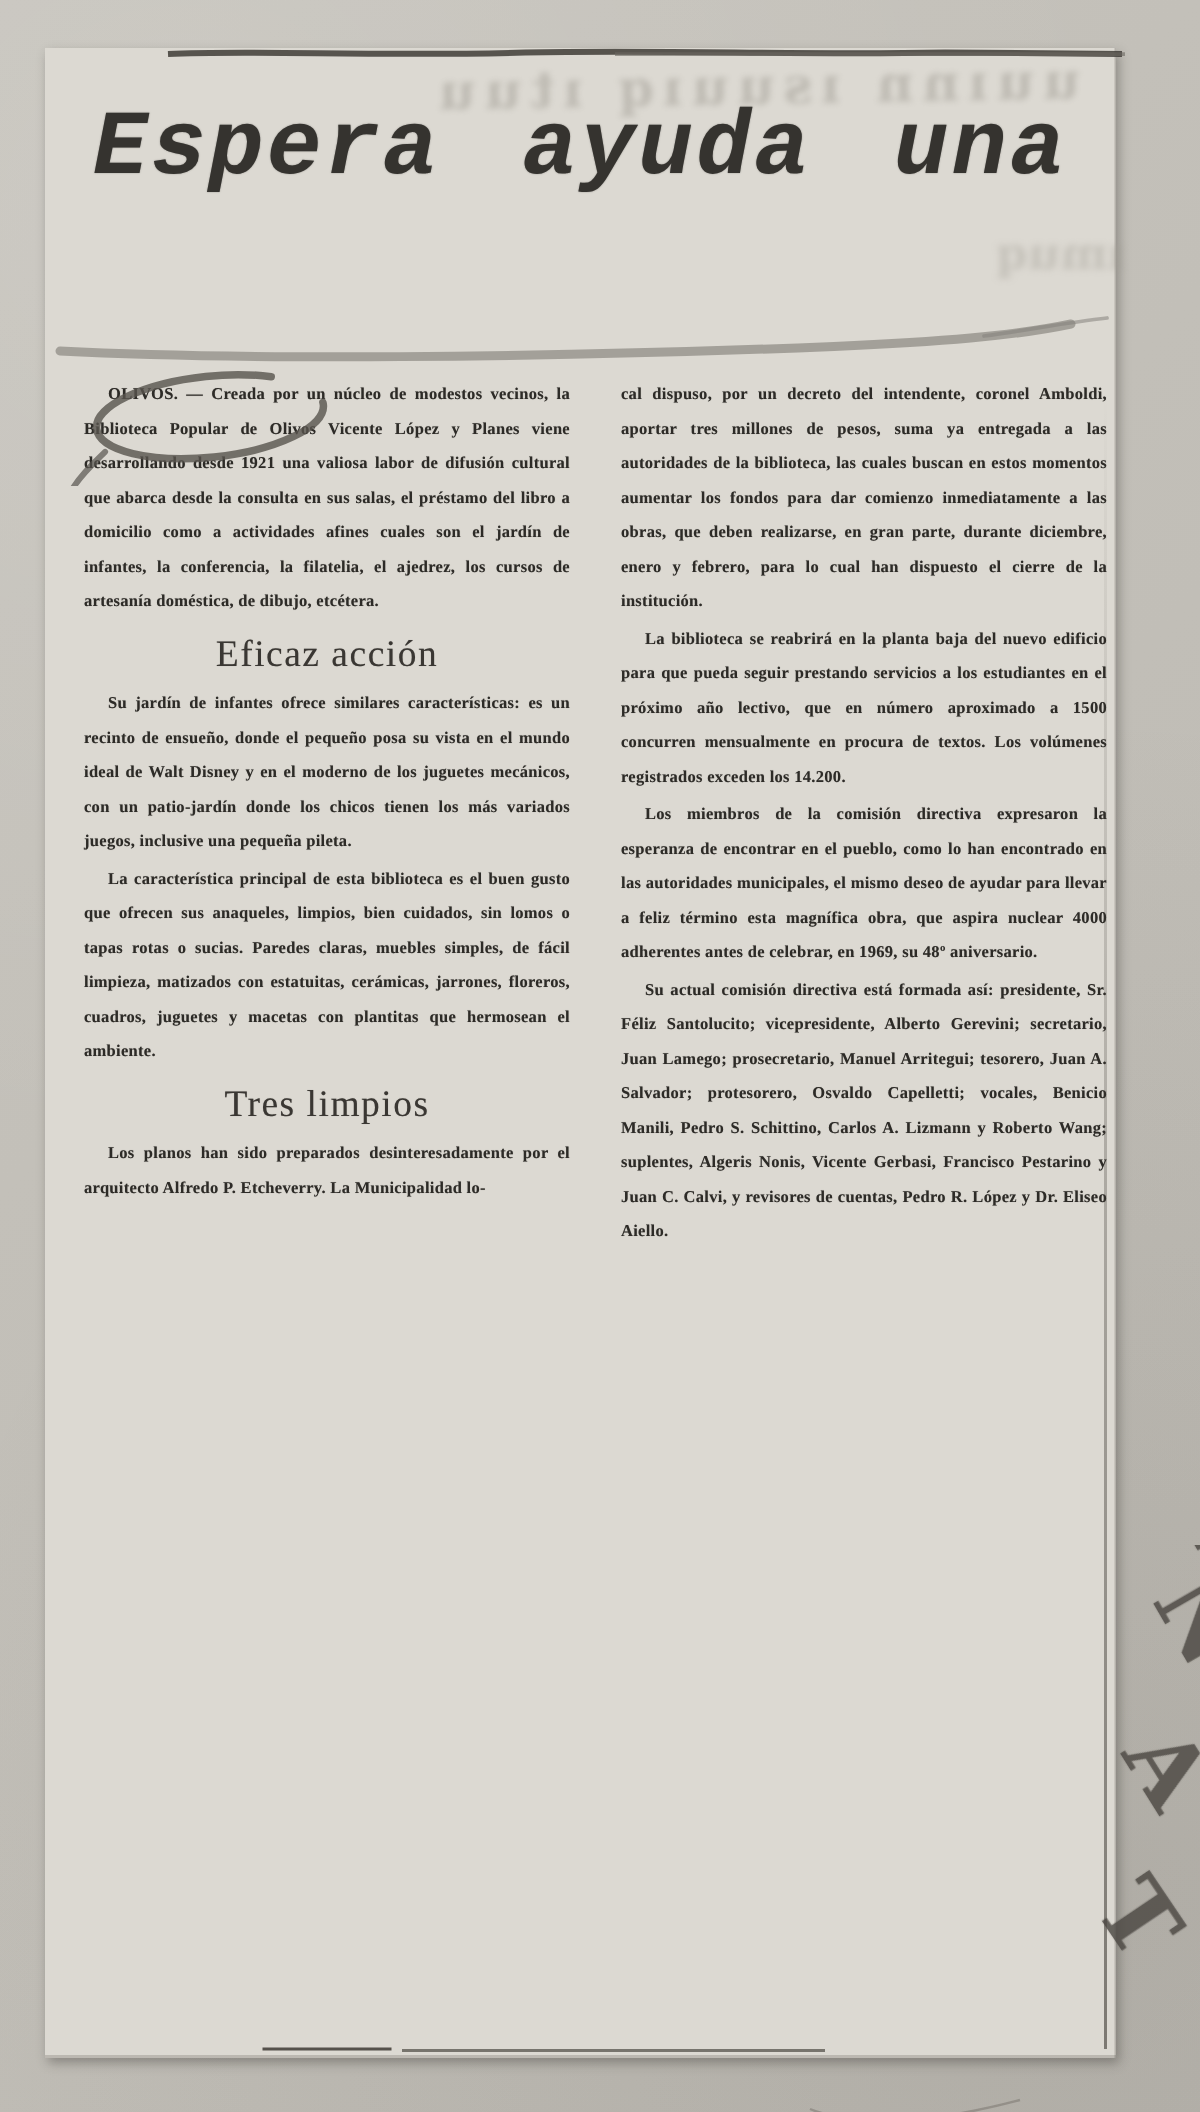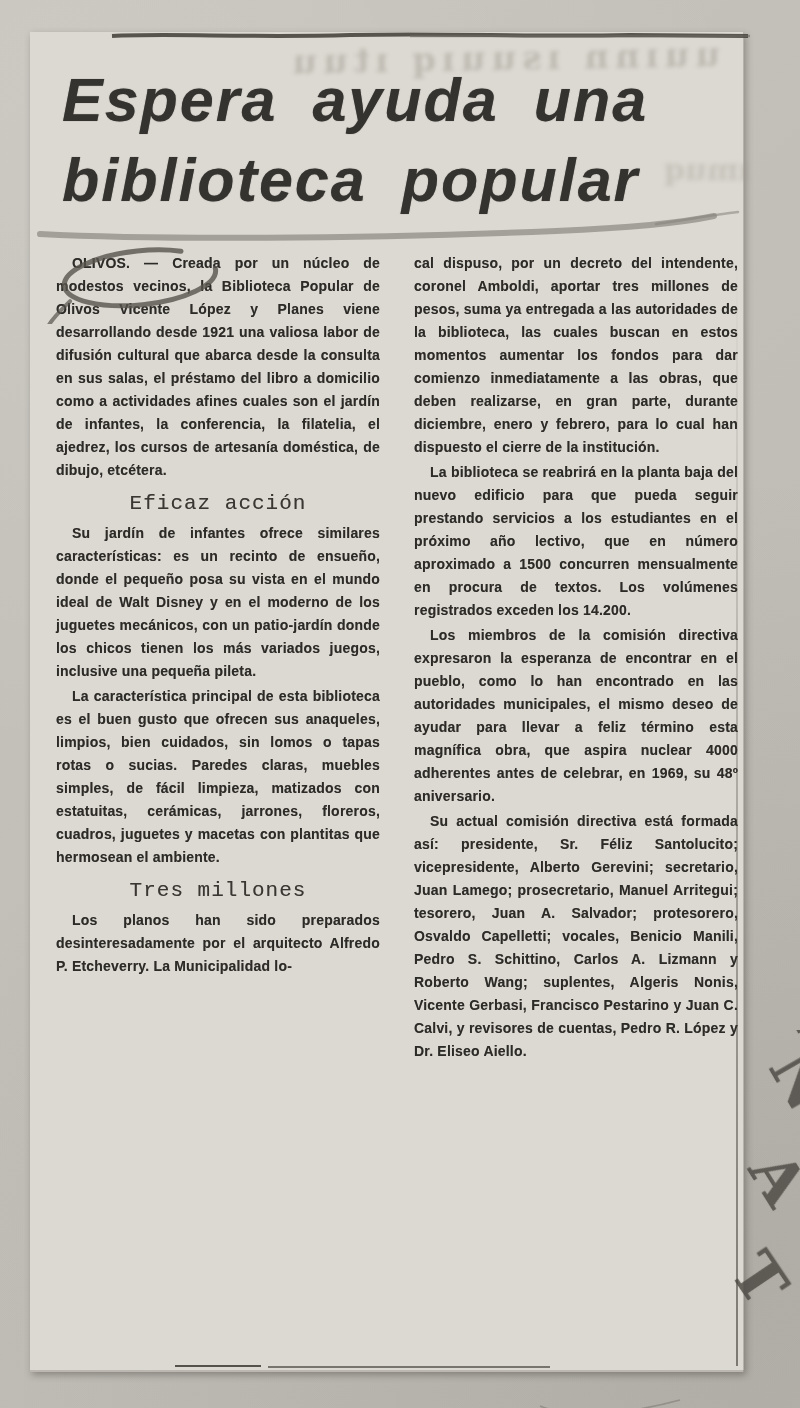--- a/index.html
+++ b/index.html
@@ -33,21 +33,21 @@
       inset 0 -2px 0 rgba(90,86,80,0.25),
       inset -1px 0 0 rgba(110,106,100,0.35);
   }
   
   .torn-top{position:absolute;left:80px;top:0px;width:640px;height:8px;pointer-events:none;}
   
   .headline{
     position:absolute;
     left:32px; top:28px; width:680px;
     margin:0;
-    font-family:Liberation Sans, sans-serif;
+    font-family:Liberation Mono, monospace;
     font-style:italic;
     font-weight:bold;
     font-size:61px;
     line-height:80px;
     letter-spacing:2px;
     word-spacing:16px;
     color:#35332f;
     text-shadow:0 0 1px rgba(53,51,47,0.55);
     white-space:nowrap;
   }
@@ -71,35 +71,35 @@
   
   .columns{
     position:absolute;
     left:26px; top:220px;
     width:684px;
     display:flex; gap:34px;
   }
   .col{width:324px;}
   .para{
     margin:0 0 2px 0;
-    font-family:Liberation Sans, sans-serif;
-    font-size:14px;
+    font-family:Liberation Serif, serif;
+    font-size:11px;
     font-weight:bold;
     line-height:23px;
     color:#2d2b27;
     text-align:justify;
     text-indent:16px;
     letter-spacing:0.2px;
     text-shadow:0 0 0.5px rgba(45,43,39,0.4);
   }
   .para.no-indent{text-indent:0;}
   .subhead{
     margin:10px 0 7px 0;
-    font-family:Liberation Mono, monospace;
-    font-size:21px;
+    font-family:Liberation Serif, serif;
+    font-size:25px;
     font-weight:normal;
     color:#3a3733;
     text-align:center;
     letter-spacing:1px;
     text-shadow:0 0 0.5px rgba(58,55,51,0.4);
   }
   
   .circle-mark{position:absolute;left:8px;top:200px;pointer-events:none;}
   
   .col-rule{
@@ -144,35 +144,34 @@
     <svg class="torn-top" width="640" height="8" viewBox="0 0 640 8">
       <path d="M2,4 C60,1 140,6 240,3 C340,1 420,5 520,3 L638,4" stroke="#3f3c37" stroke-width="4" fill="none" opacity="0.85"></path>
       <path d="M300,4 L640,4" stroke="#6b6760" stroke-width="2.5" fill="none" opacity="0.6"></path>
     </svg>
 
     <div class="ghost" aria-hidden="true">uuınn ısuuıq ıtuu</div>
     <div class="ghost2" aria-hidden="true">ımuq</div>
 
     <h1 class="headline">
       <span>Espera ayuda una</span>
-      <span>biblioteca popular</span>
     </h1>
 
     <svg class="underline-stroke" width="712" height="36" viewBox="0 0 712 36">
       <path d="M4,24 C120,30 320,29 520,21 C590,18 640,14 678,6" stroke="#7d7a73" stroke-width="6" fill="none" stroke-linecap="round" opacity="0.6"></path>
       <path d="M620,14 C650,10 675,5 702,2" stroke="#85827b" stroke-width="2.5" fill="none" stroke-linecap="round" opacity="0.55"></path>
     </svg>
 
     <div class="columns">
       <div class="col">
         <p class="para">OLIVOS. — Creada por un núcleo de modestos vecinos, la Biblioteca Popular de Olivos Vicente López y Planes viene desarrollando desde 1921 una valiosa labor de difusión cultural que abarca desde la consulta en sus salas, el préstamo del libro a domicilio como a actividades afines cuales son el jardín de infantes, la conferencia, la filatelia, el ajedrez, los cursos de artesanía doméstica, de dibujo, etcétera.</p>
         <h2 class="subhead">Eficaz acción</h2>
         <p class="para">Su jardín de infantes ofrece similares características: es un recinto de ensueño, donde el pequeño posa su vista en el mundo ideal de Walt Disney y en el moderno de los juguetes mecánicos, con un patio-jardín donde los chicos tienen los más variados juegos, inclusive una pequeña pileta.</p>
         <p class="para">La característica principal de esta biblioteca es el buen gusto que ofrecen sus anaqueles, limpios, bien cuidados, sin lomos o tapas rotas o sucias. Paredes claras, muebles simples, de fácil limpieza, matizados con estatuitas, cerámicas, jarrones, floreros, cuadros, juguetes y macetas con plantitas que hermosean el ambiente.</p>
-        <h2 class="subhead">Tres millones</h2>
+        <h2 class="subhead">Tres limpios</h2>
         <p class="para">Los planos han sido preparados desinteresadamente por el arquitecto Alfredo P. Etcheverry. La Municipalidad lo-</p>
       </div>
       <div class="col">
         <p class="para no-indent">cal dispuso, por un decreto del intendente, coronel Amboldi, aportar tres millones de pesos, suma ya entregada a las autoridades de la biblioteca, las cuales buscan en estos momentos aumentar los fondos para dar comienzo inmediatamente a las obras, que deben realizarse, en gran parte, durante diciembre, enero y febrero, para lo cual han dispuesto el cierre de la institución.</p>
         <p class="para">La biblioteca se reabrirá en la planta baja del nuevo edificio para que pueda seguir prestando servicios a los estudiantes en el próximo año lectivo, que en número aproximado a 1500 concurren mensualmente en procura de textos. Los volúmenes registrados exceden los 14.200.</p>
         <p class="para">Los miembros de la comisión directiva expresaron la esperanza de encontrar en el pueblo, como lo han encontrado en las autoridades municipales, el mismo deseo de ayudar para llevar a feliz término esta magnífica obra, que aspira nuclear 4000 adherentes antes de celebrar, en 1969, su 48º aniversario.</p>
         <p class="para">Su actual comisión directiva está formada así: presidente, Sr. Féliz Santolucito; vicepresidente, Alberto Gerevini; secretario, Juan Lamego; prosecretario, Manuel Arritegui; tesorero, Juan A. Salvador; protesorero, Osvaldo Capelletti; vocales, Benicio Manili, Pedro S. Schittino, Carlos A. Lizmann y Roberto Wang; suplentes, Algeris Nonis, Vicente Gerbasi, Francisco Pestarino y Juan C. Calvi, y revisores de cuentas, Pedro R. López y Dr. Eliseo Aiello.</p>
       </div>
     </div>
 

